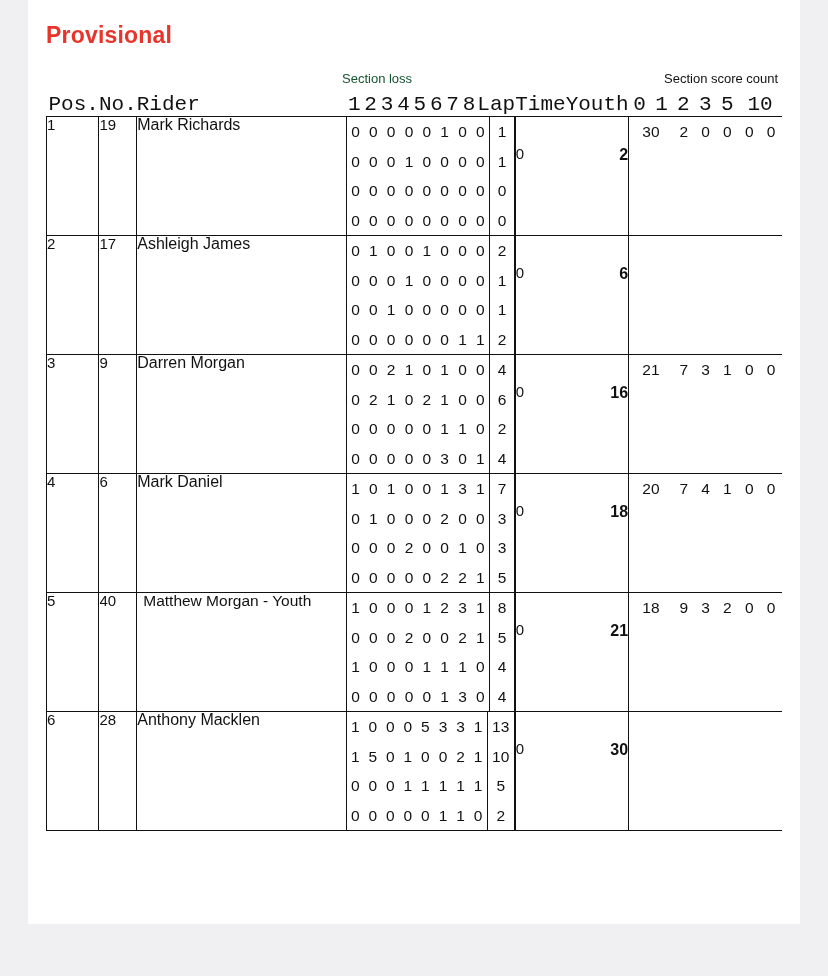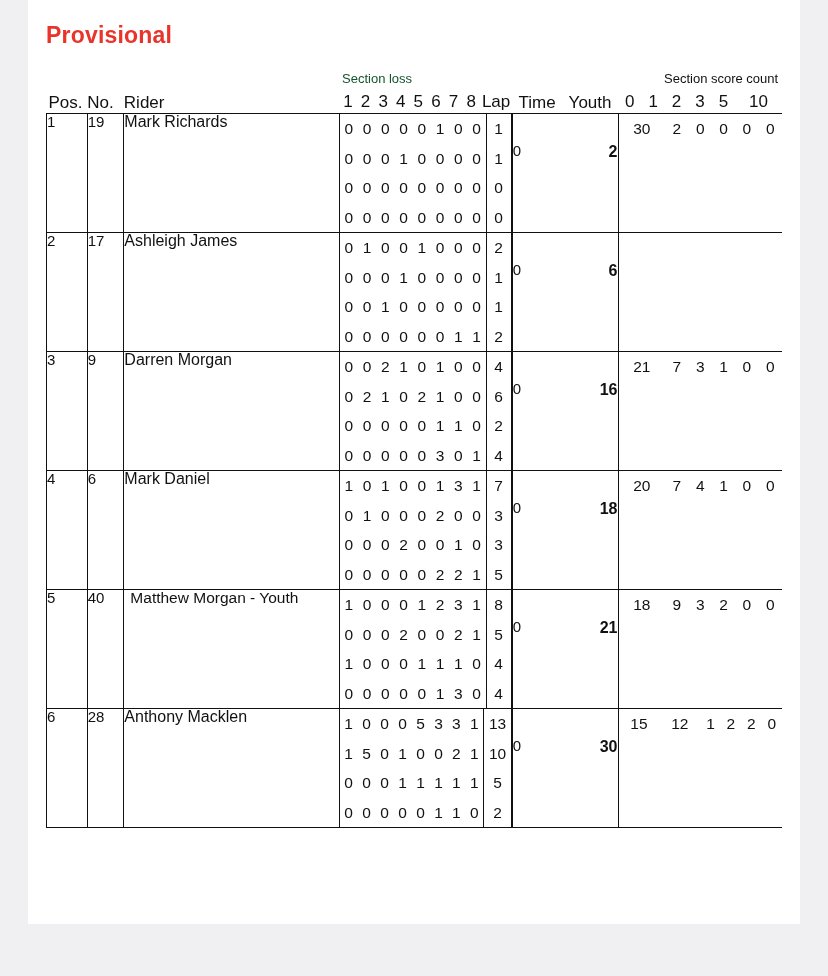--- a/index.html
+++ b/index.html
@@ -72,23 +72,24 @@
   }
   table.sheet td, table.sheet th {
     padding: 0;
     margin: 0;
     font-weight: normal;
     vertical-align: top;
   }
 
   
   .colhead td {
-    font-size: 17px;
+    font-size: 21px;
     padding-bottom: 3px;
     white-space: nowrap;
+    font-family: Liberation Mono, monospace;
   }
   .colhead .h-pos { text-align: left; padding-left: 2px;}
   .colhead .h-no  { text-align: left; }
   .colhead .h-rider { text-align: left; }
   .colhead .h-time { text-align: center; }
   .colhead .h-total { text-align: center; }
   .bdr-t { border-top: 1.6px solid #111; }
   .riderblock {
     border-bottom: 1.6px solid #111;
   }
@@ -722,28 +723,20 @@
         </td>
         <td class="time">
           <span class="timeval">0</span>
         </td>
         <td class="total">
           <span class="totalval">30</span>
         </td>
         <td class="counts">
           <table class="cnttab">
             <tbody>
-                  <tr>
-              <td>15</td>
-              <td>12</td>
-              <td>1</td>
-              <td>2</td>
-              <td>2</td>
-              <td>0</td>
-            </tr>
             <tr class="spacer-row">
                     <td colspan="6"></td>
                   </tr>
             <tr class="spacer-row">
                     <td colspan="6"></td>
                   </tr>
             <tr class="spacer-row">
                     <td colspan="6"></td>
                   </tr>
           </tbody>

